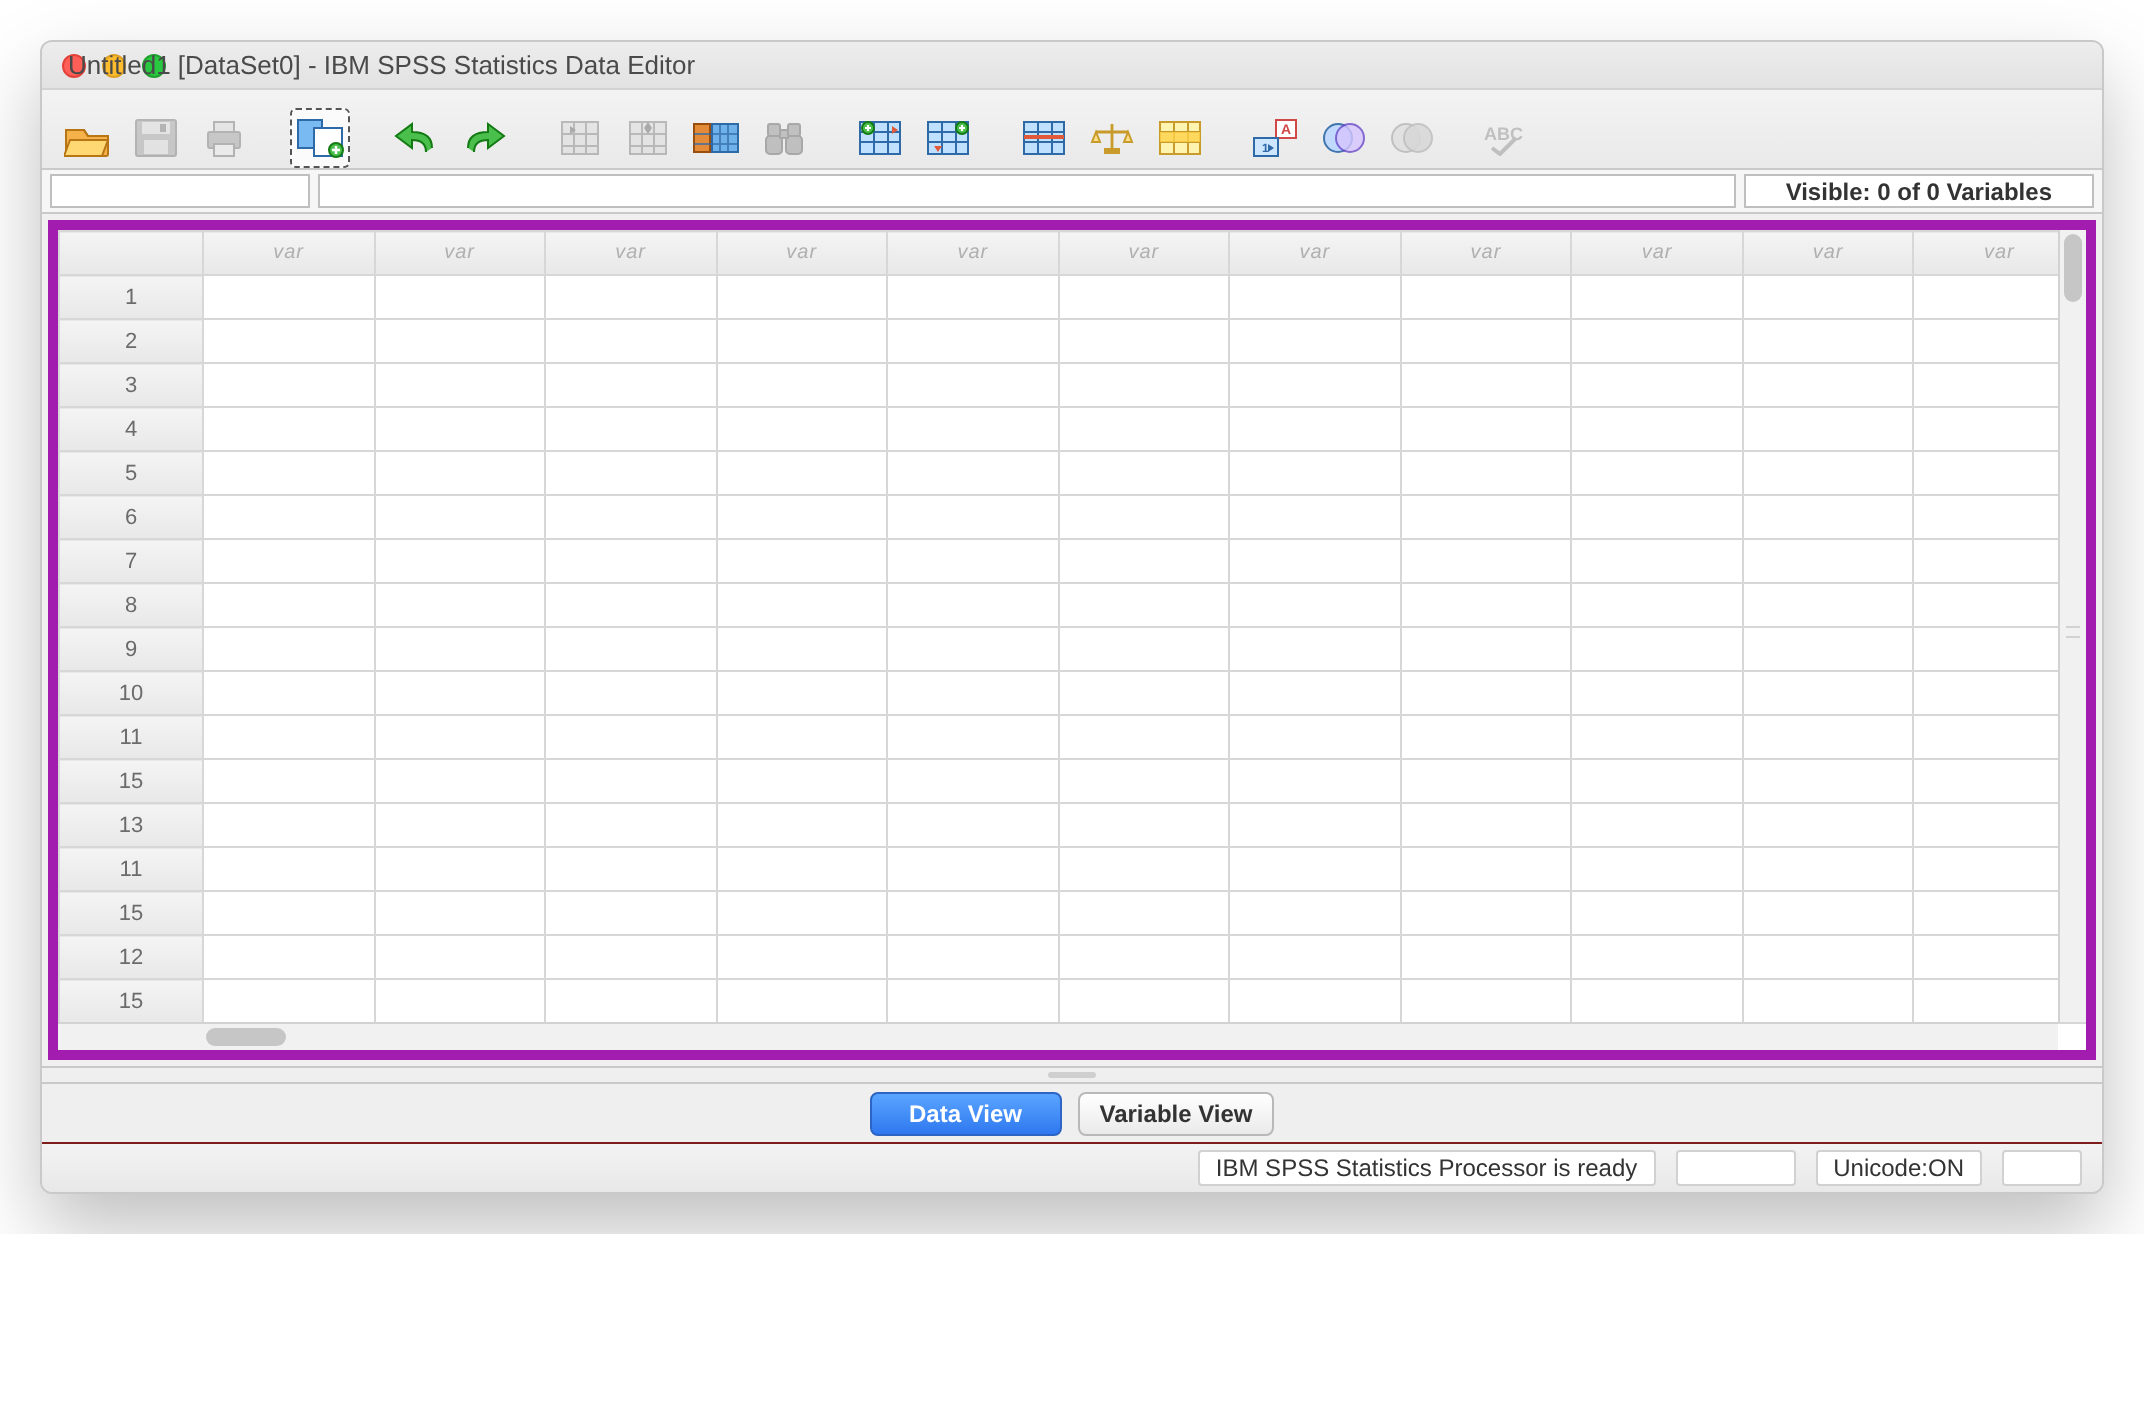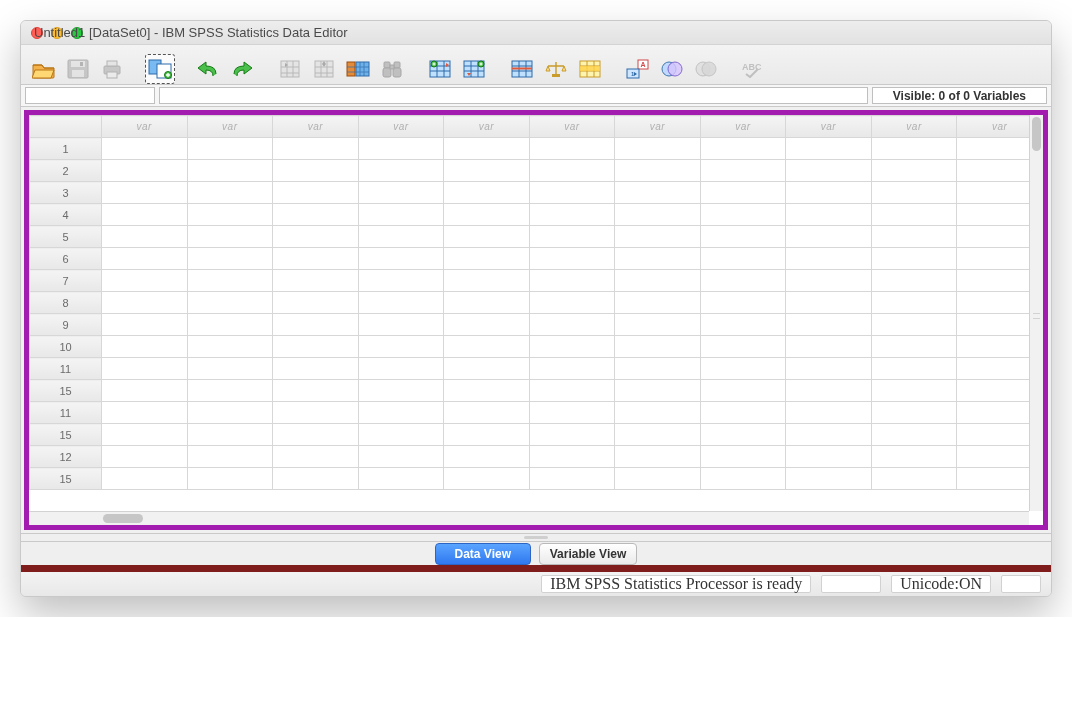--- a/index.html
+++ b/index.html
@@ -108,21 +108,21 @@
   .gridresize {
     height:8px; background:#efefef; display:flex; align-items:center; justify-content:center;
     border-bottom:1px solid #c9c9c9;
   }
   .gridresize .grab { width:24px; height:3px; background:#cfcfcf; border-radius:2px; }
 
   .tabs {
     height: 30px;
     display:flex; align-items:center; justify-content:center; gap:8px;
     background:#efefef;
-    border-bottom:7px solid #7f1d1d;
+    border-bottom:1px solid #7f1d1d;
   }
   .tab {
     min-width: 96px;
     height: 22px;
     border:1px solid #b9b9b9;
     border-radius: 4px;
     background: linear-gradient(#ffffff,#eaeaea);
     display:flex; align-items:center; justify-content:center;
     font-size:12px; font-weight:600;
     cursor:pointer;
@@ -140,22 +140,21 @@
     padding: 0 10px;
     align-items:center;
     background:linear-gradient(#f3f3f3,#e8e8e8);
   }
   .statusbar .slot {
     border:1px solid #d1d1d1; border-radius:2px;
     background:#fff;
     height:18px;
     display:flex; align-items:center;
     padding: 0 8px;
-    font-size:16px;
-    font-family:Liberation Serif, serif;
+    font-size:12px;
   }
   .statusbar .slot.empty { width:60px; }
   .statusbar .slot.small { width: 40px; }
 </style>
 </head>
 <body>
 
 <div class="window">
 
   <div class="titlebar">
@@ -509,20 +508,34 @@
               <td class="cell"></td>
               <td class="cell"></td>
               <td class="cell"></td>
               <td class="cell"></td>
               <td class="cell"></td>
               <td class="cell"></td>
               <td class="cell"></td>
             </tr>
             <tr>
               <th class="rownum">15</th>
+              <td class="cell"></td>
+              <td class="cell"></td>
+              <td class="cell"></td>
+              <td class="cell"></td>
+              <td class="cell"></td>
+              <td class="cell"></td>
+              <td class="cell"></td>
+              <td class="cell"></td>
+              <td class="cell"></td>
+              <td class="cell"></td>
+              <td class="cell"></td>
+            </tr>
+            <tr>
+              <th class="rownum">13</th>
               <td class="cell"></td>
               <td class="cell"></td>
               <td class="cell"></td>
               <td class="cell"></td>
               <td class="cell"></td>
               <td class="cell"></td>
               <td class="cell"></td>
               <td class="cell"></td>
               <td class="cell"></td>
               <td class="cell"></td>

